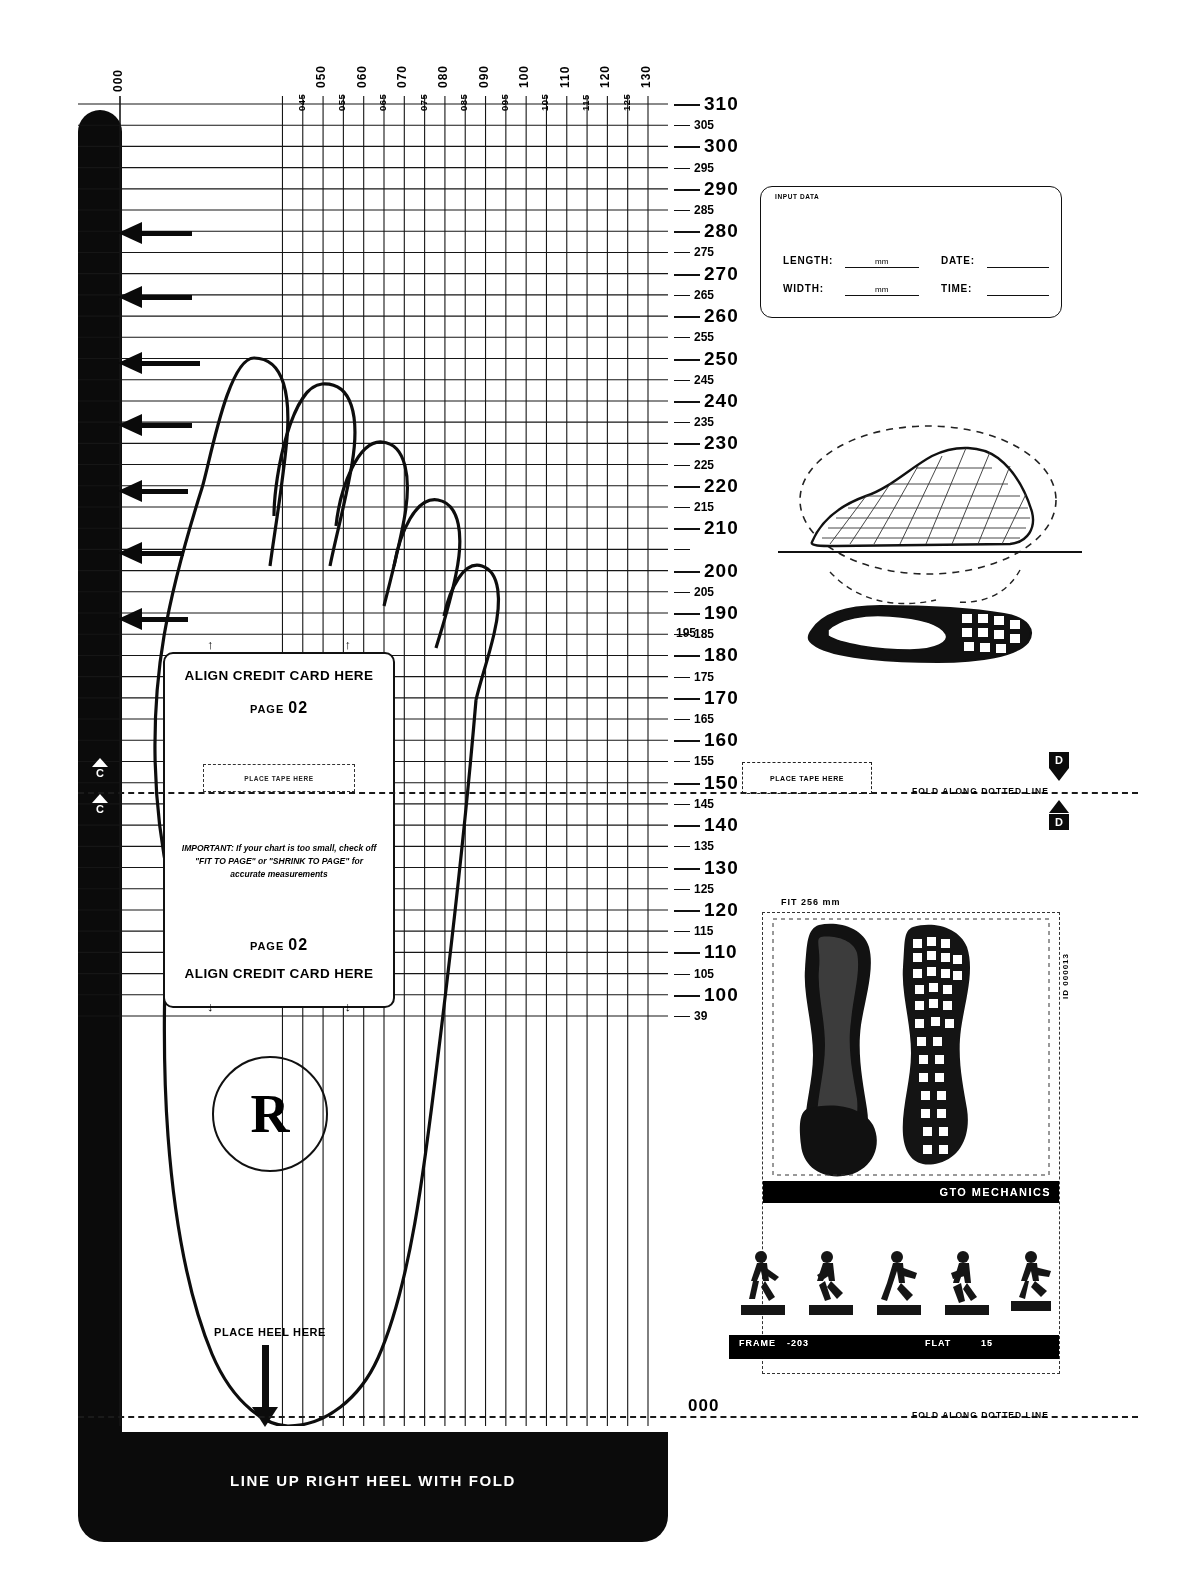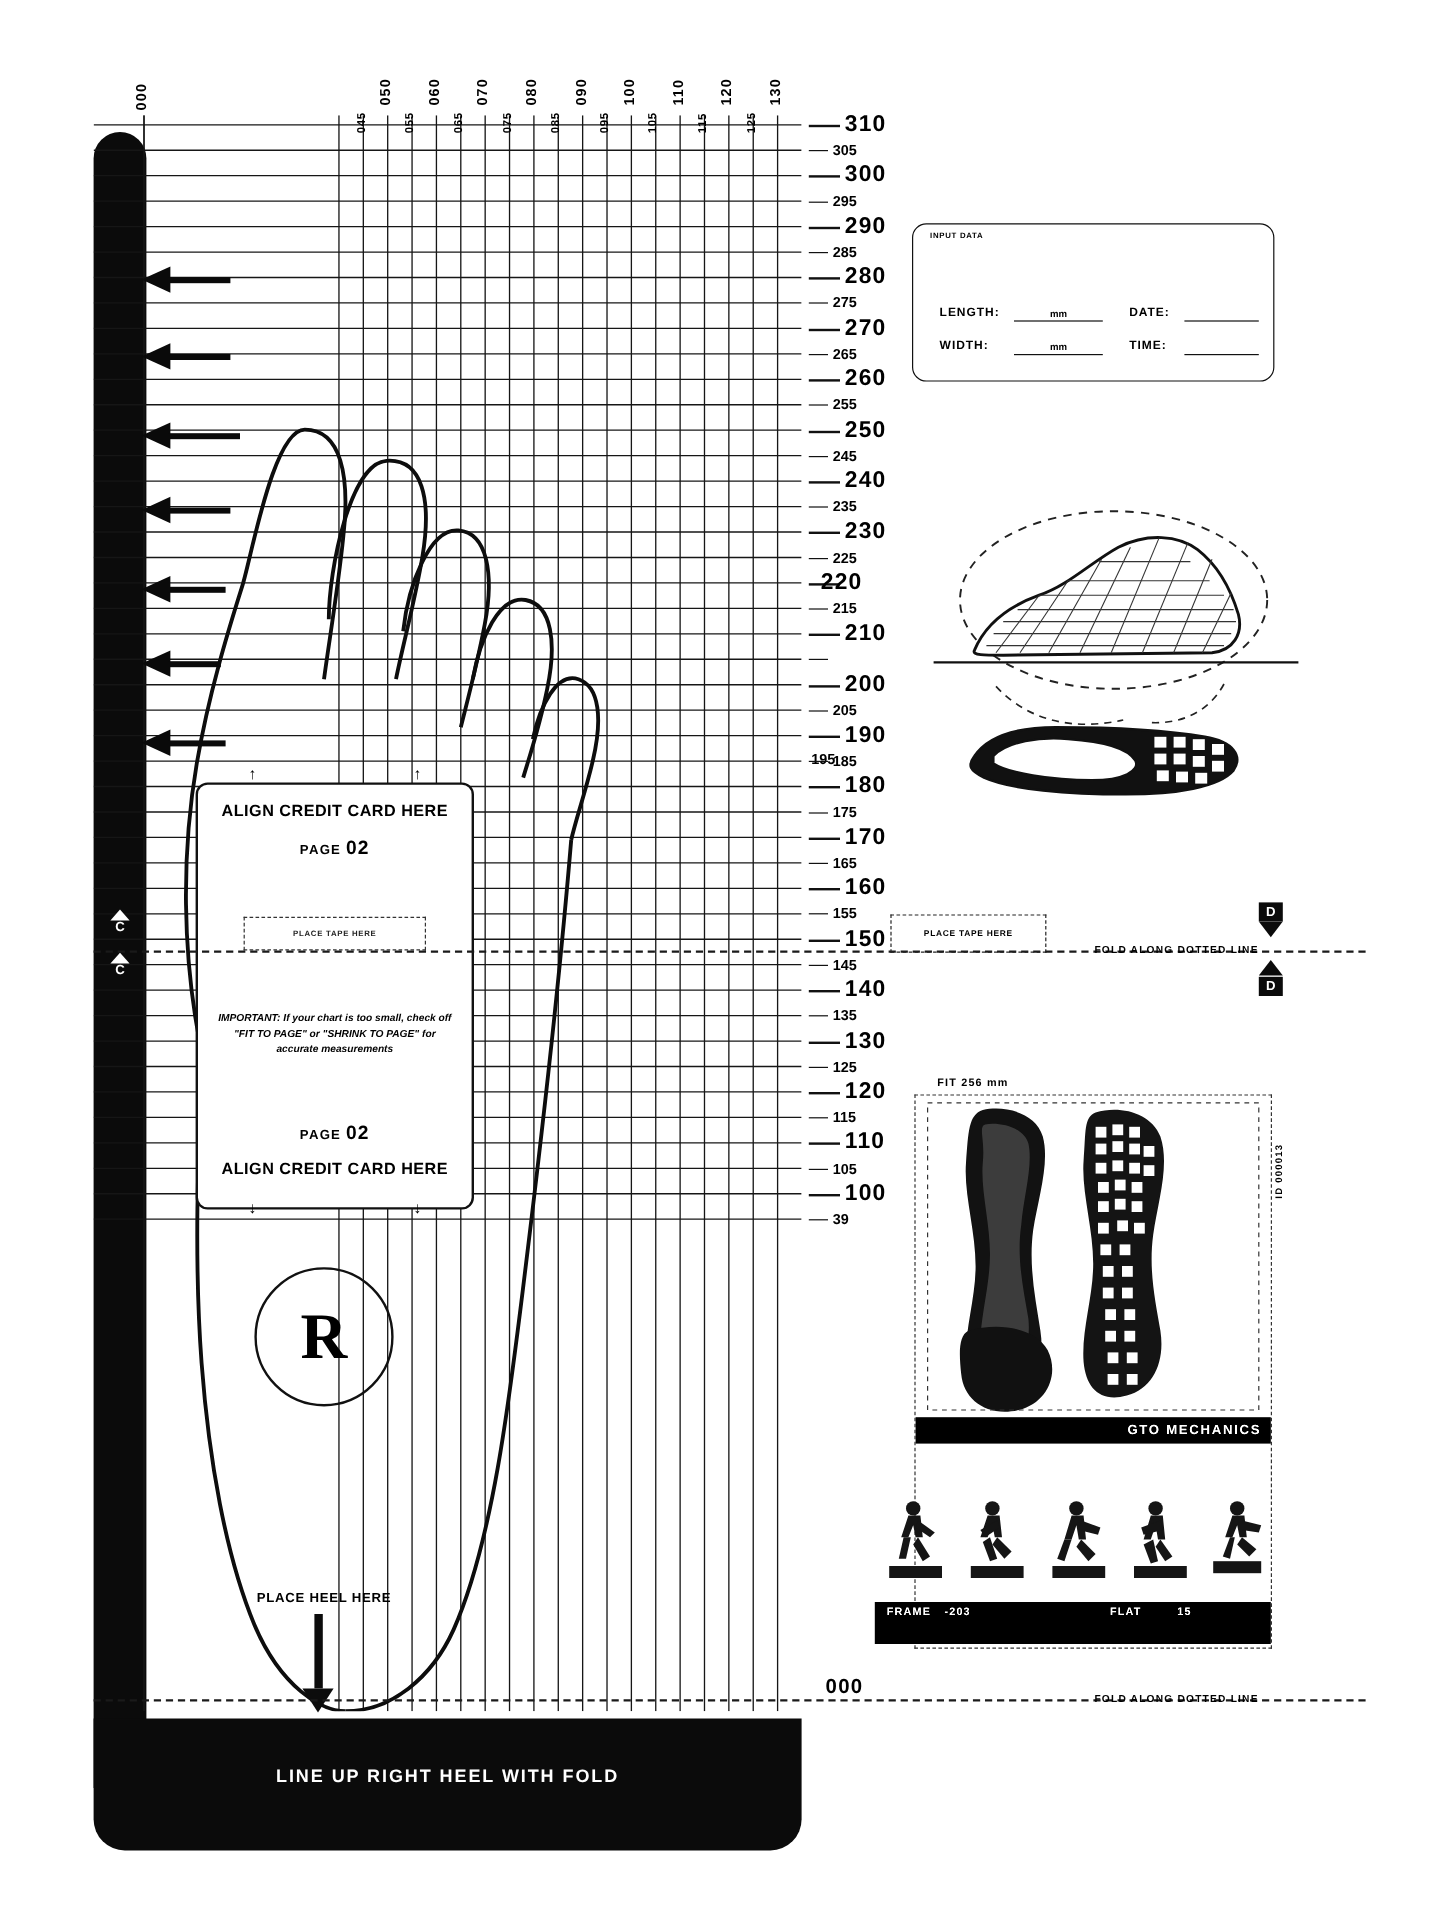--- a/index.html
+++ b/index.html
@@ -100,21 +100,21 @@
   }
   #input-data-card .idtitle { position:absolute; left:14px; top:6px; font-size:6.5px; font-weight:bold; letter-spacing:.6px; }
   #input-data-card .blackbar {
     position:absolute; left:6px; top:16px; right:6px; height:34px; background:#0b0b0b;
     color:#fff; display:flex; align-items:center; justify-content:center;
     font-size:17px; font-weight:bold; letter-spacing:2px;
     filter:contrast(1.4);
   }
   #input-data-card .fieldrow { position:absolute; font-size:10px; font-weight:bold; letter-spacing:.8px; }
   #input-data-card .ul { position:absolute; border-bottom:1.4px solid #111; }
-  #input-data-card .unit { position:absolute; font-size:8px; font-weight:bold; }
+  #input-data-card .unit { position:absolute; font-size:8px; font-weight:normal; }
 
   
   #shoe-illustration { position:absolute; left:770px; top:400px; width:320px; height:280px; }
   #shoe-illustration .ground { position:absolute; left:6px; top:152px; width:306px; height:2px; background:#111; }
 
   
   #tape-right {
     position:absolute; left:742px; top:762px; width:128px; height:30px;
     border:1.5px dashed #222; font-size:7px; font-weight:bold; letter-spacing:.6px;
     display:flex; align-items:center; justify-content:center;
@@ -128,21 +128,21 @@
   #scan-panel { position:absolute; left:762px; top:912px; width:296px; height:460px; border:1px dashed #333; }
   #scan-panel .fit-label { position:absolute; left:18px; top:-16px; font-size:9px; font-weight:bold; letter-spacing:1px; }
   #scan-panel .side-code { position:absolute; right:-2px; top:40px; font-size:8px; font-weight:bold; letter-spacing:1px; transform:rotate(-90deg); transform-origin:right top; white-space:nowrap; }
   #scan-panel .mechbar {
     position:absolute; left:0; right:0; top:268px; height:22px; background:#0b0b0b; color:#fff;
     display:flex; align-items:center; justify-content:flex-end; padding-right:8px;
     font-size:11px; font-weight:bold; letter-spacing:1.4px; filter:contrast(1.3);
   }
   #scan-panel .frames { position:absolute; left:-34px; top:330px; width:330px; height:90px; }
   #scan-panel .framebar {
-    position:absolute; left:-34px; top:422px; width:330px; height:35px; background:#111; color:#fff;
+    position:absolute; left:-34px; top:422px; width:330px; height:24px; background:#111; color:#fff;
     font-size:9px; font-weight:bold; letter-spacing:1px; filter:contrast(1.3);
   }
   #scan-panel .framebar span { position:absolute; top:3px; }
   .zeroref { position:absolute; font-size:17px; font-weight:bold; letter-spacing:1px; }
 </style>
 </head>
 <body>
 
 <div class="page">
 
@@ -280,21 +280,21 @@
       <div class="ruler-major" style="left: 704px; top: 262.674px;">270</div>
       <div class="tick" style="left: 674px; top: 316.093px; width: 26px;"></div>
       <div class="ruler-major" style="left: 704px; top: 305.093px;">260</div>
       <div class="tick" style="left: 674px; top: 358.512px; width: 26px;"></div>
       <div class="ruler-major" style="left: 704px; top: 347.512px;">250</div>
       <div class="tick" style="left: 674px; top: 400.93px; width: 26px;"></div>
       <div class="ruler-major" style="left: 704px; top: 389.93px;">240</div>
       <div class="tick" style="left: 674px; top: 443.349px; width: 26px;"></div>
       <div class="ruler-major" style="left: 704px; top: 432.349px;">230</div>
       <div class="tick" style="left: 674px; top: 485.767px; width: 26px;"></div>
-      <div class="ruler-major" style="left: 684px; top: 474.767px; text-align: center;">220</div>
+      <div class="ruler-major" style="left: 704px; top: 474.767px; text-align: center;">220</div>
       <div class="tick" style="left: 674px; top: 528.186px; width: 26px;"></div>
       <div class="ruler-major" style="left: 704px; top: 517.186px;">210</div>
       <div class="tick" style="left: 674px; top: 570.605px; width: 26px;"></div>
       <div class="ruler-major" style="left: 704px; top: 559.605px;">200</div>
       <div class="tick" style="left: 674px; top: 613.023px; width: 26px;"></div>
       <div class="ruler-major" style="left: 704px; top: 602.023px;">190</div>
       <div class="tick" style="left: 674px; top: 655.442px; width: 26px;"></div>
       <div class="ruler-major" style="left: 704px; top: 644.442px;">180</div>
       <div class="tick" style="left: 674px; top: 697.86px; width: 26px;"></div>
       <div class="ruler-major" style="left: 704px; top: 686.86px;">170</div>

